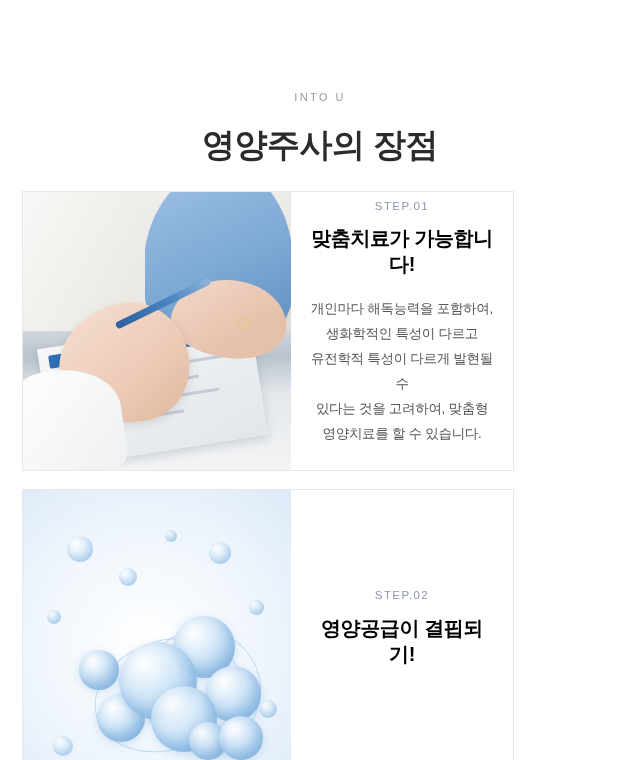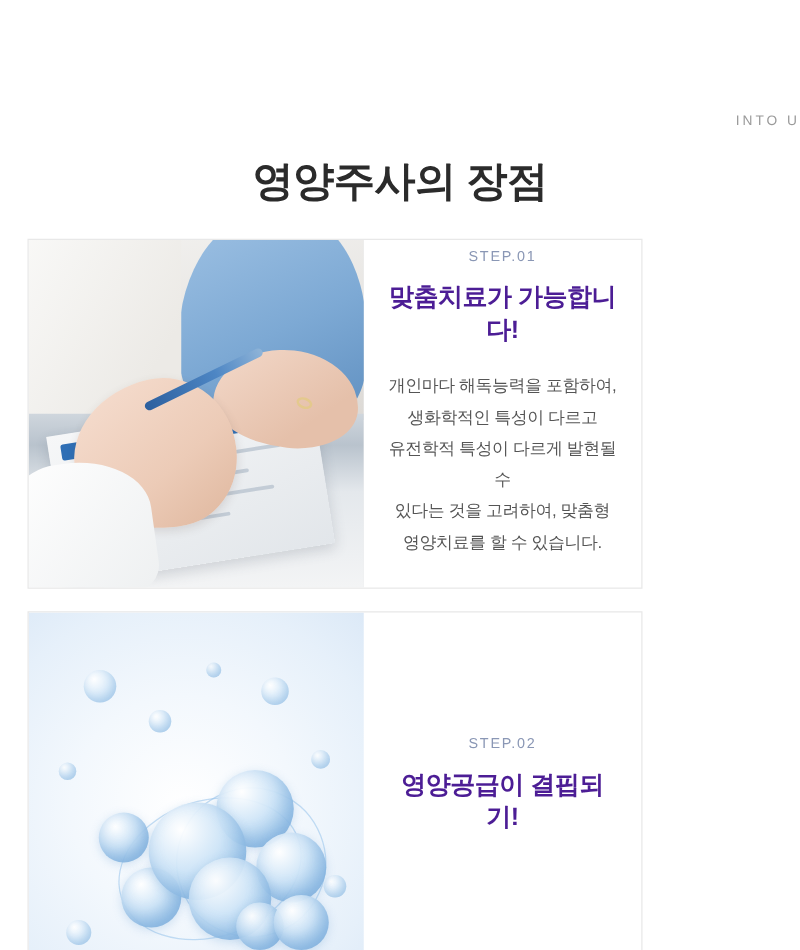--- a/index.html
+++ b/index.html
@@ -26,21 +26,20 @@
   .header {
     padding-top: 92px;
     text-align: center;
   }
   .eyebrow {
     font-size: 11px;
     letter-spacing: 2.4px;
     color: #9a9a9a;
     font-weight: 400;
     line-height: 1;
-    text-align: right;
   }
   .main-title {
     font-size: 33px;
     font-weight: 700;
     color: #2b2b2b;
     letter-spacing: -0.5px;
     line-height: 1.2;
   }
 
   
@@ -81,21 +80,21 @@
     font-size: 11.5px;
     letter-spacing: 1.4px;
     color: #8a97b5;
     font-weight: 400;
     line-height: 1;
   }
   .card-title {
     margin-top: 13px;
     font-size: 20px;
     font-weight: 700;
-    color: #4c1d95;
+    color: #000000;
     letter-spacing: -0.4px;
     line-height: 1.3;
   }
   .card-desc {
     margin-top: 20px;
     font-size: 13.5px;
     line-height: 1.85;
     color: #555555;
     font-weight: 400;
     letter-spacing: -0.3px;

